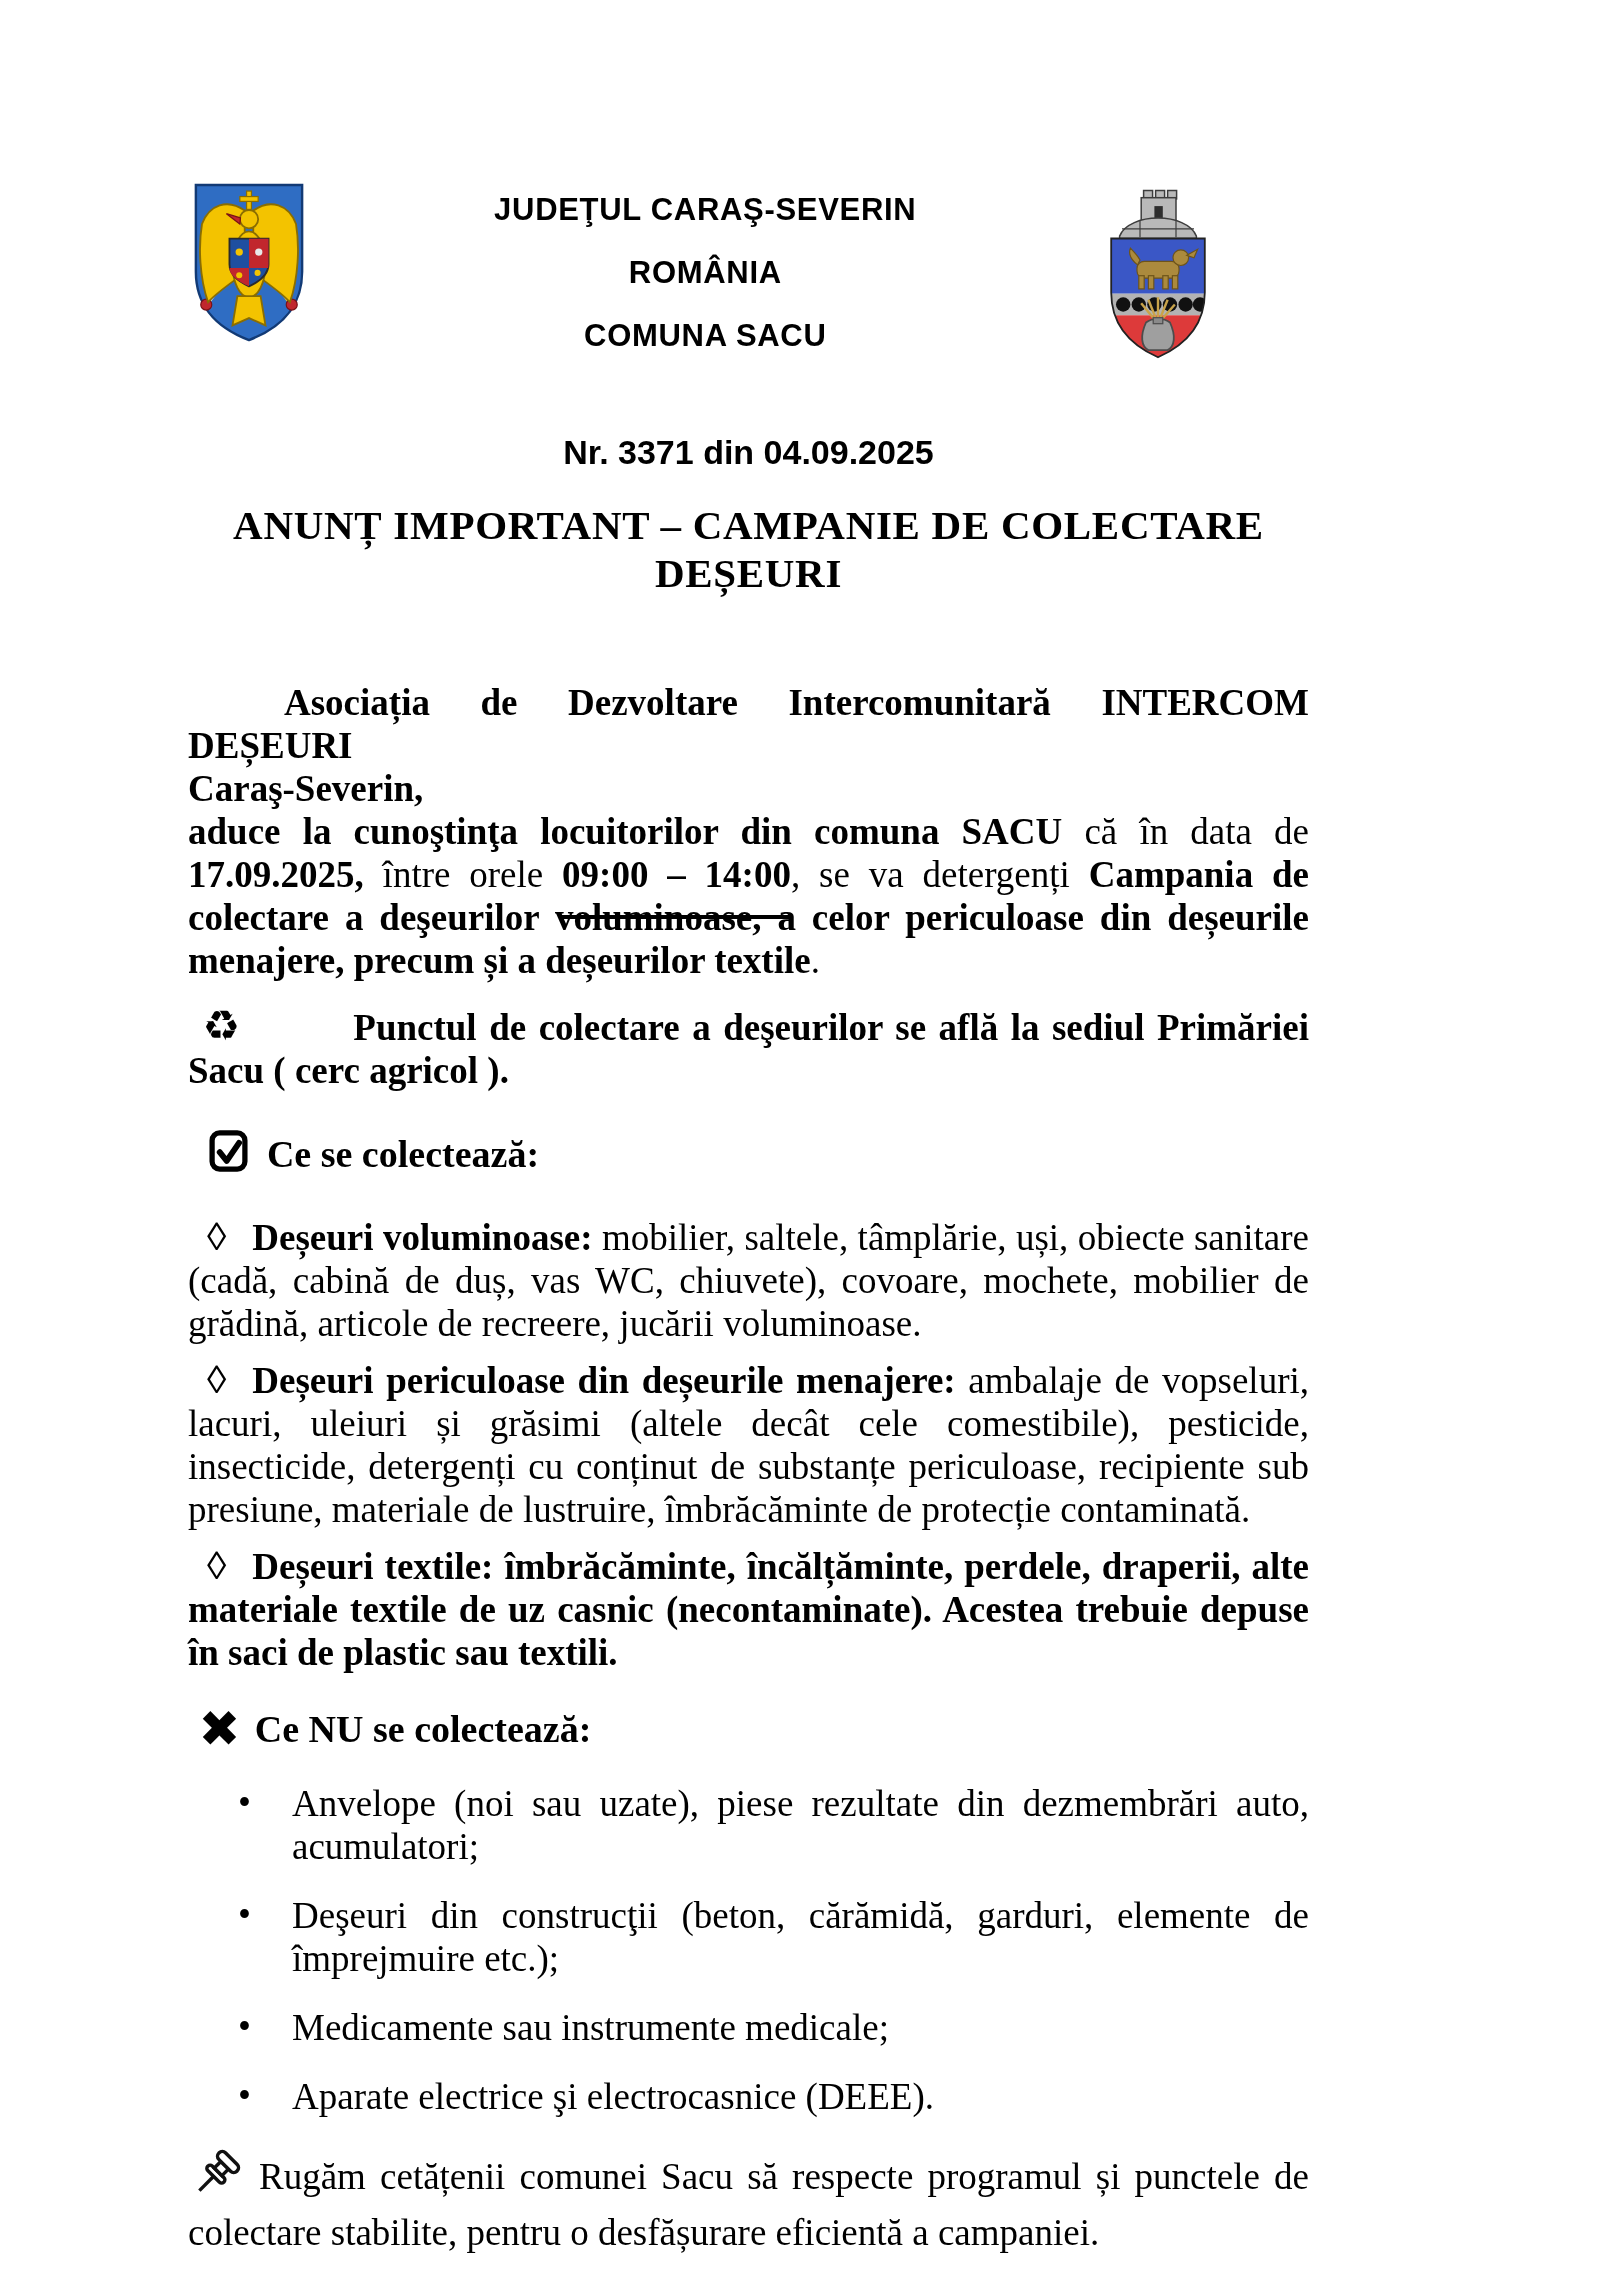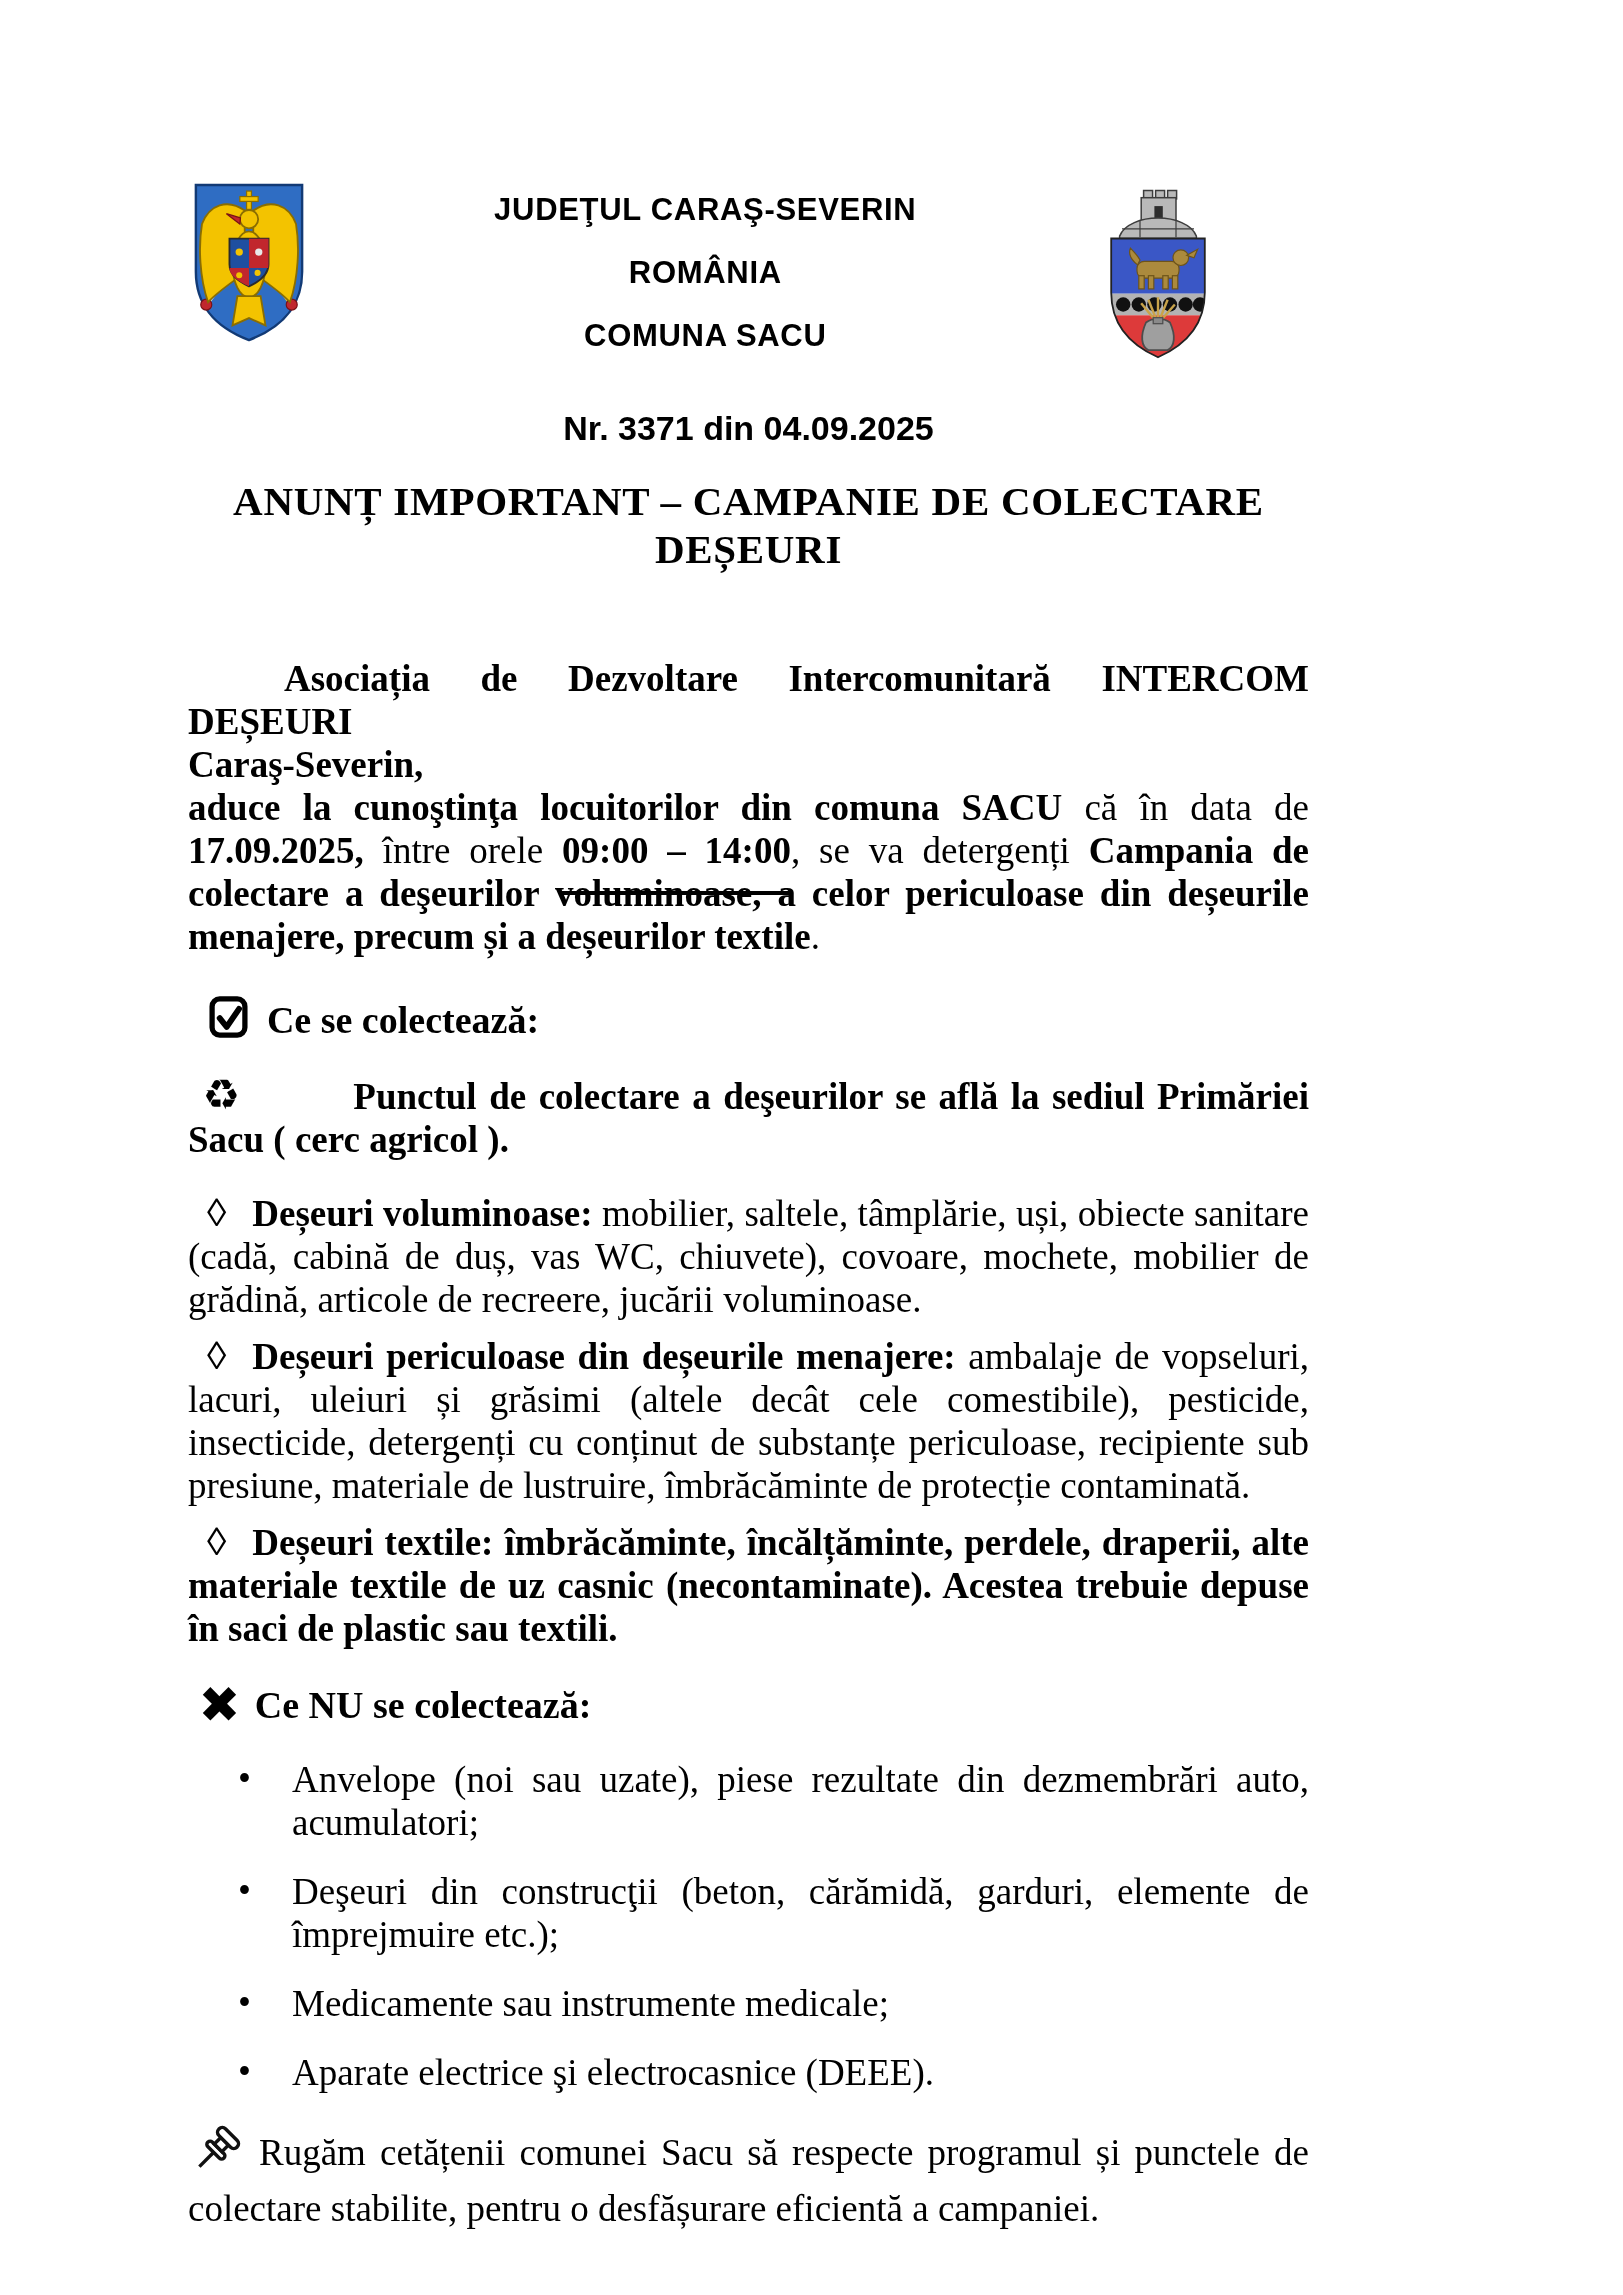--- a/index.html
+++ b/index.html
@@ -34,21 +34,21 @@
   }
   .coa-left{margin-left:2.6px;}
   .coa-right{margin-right:97px;}
 
   
   .reg-number{
     text-align:center;
     font-family:"Liberation Sans", sans-serif;
     font-weight:700;
     font-size:34px;
-    margin-top:39px;
+    margin-top:63px;
   }
   .doc-title{
     text-align:center;
     font-weight:700;
     font-size:41px;
     margin-top:29px;
     letter-spacing:0.7px;
   }
 
   
@@ -245,31 +245,31 @@
     <div class="doc-title">ANUNȚ IMPORTANT – CAMPANIE DE COLECTARE DEȘEURI</div>
 
     <div class="bodytext intro">
       <div class="intro-line1">Asociația de Dezvoltare Intercomunitară INTERCOM DEȘEURI</div>
       <div class="intro-line2">Caraş-Severin,</div>
       <div class="intro-rest">
         <span class="b">aduce la cunoştinţa locuitorilor din comuna SACU</span><span> că în data de </span><span class="b">17.09.2025,</span><span> între orele </span><span class="b u">09:00 – 14:00</span><span>, se va detergenți </span><span class="b">Campania de colectare a deşeurilor voluminoase, a celor periculoase din deșeurile menajere, precum și a deșeurilor textile</span><span>.</span>
       </div>
     </div>
 
+    <div class="bodytext collection-point">
+      <span class="recycle-glyph">♻</span><span class="tab-gap"></span><span>Punctul de colectare a deşeurilor se află la sediul Primăriei Sacu ( cerc agricol ).</span>
+    </div>
+
     <div class="bodytext section-heading heading-check">
       <span class="checkbox-svg">
         <svg width="41" height="50" viewBox="0 0 70 80" xmlns="http://www.w3.org/2000/svg">
           <rect x="7" y="9" width="56" height="62" rx="13" fill="none" stroke="#000" stroke-width="9"></rect>
           <path d="M20,42 L32,57 L53,26" fill="none" stroke="#000" stroke-width="10" stroke-linecap="round" stroke-linejoin="round"></path>
         </svg>
       </span><span>Ce se colectează:</span>
-    </div>
-
-    <div class="bodytext collection-point">
-      <span class="recycle-glyph">♻</span><span class="tab-gap"></span><span>Punctul de colectare a deşeurilor se află la sediul Primăriei Sacu ( cerc agricol ).</span>
     </div>
 
     <div class="bodytext diamond-item first">
       <span class="diamond-glyph">◊</span><span class="b">Deșeuri voluminoase:</span><span> mobilier, saltele, tâmplărie, uși, obiecte sanitare (cadă, cabină de duș, vas WC, chiuvete), covoare, mochete, mobilier de grădină, articole de recreere, jucării voluminoase.</span>
     </div>
 
     <div class="bodytext diamond-item">
       <span class="diamond-glyph">◊</span><span class="b">Deșeuri periculoase din deșeurile menajere:</span><span> ambalaje de vopseluri, lacuri, uleiuri și grăsimi (altele decât cele comestibile), pesticide, insecticide, detergenți cu conținut de substanțe periculoase, recipiente sub presiune, materiale de lustruire, îmbrăcăminte de protecție contaminată.</span>
     </div>
 

